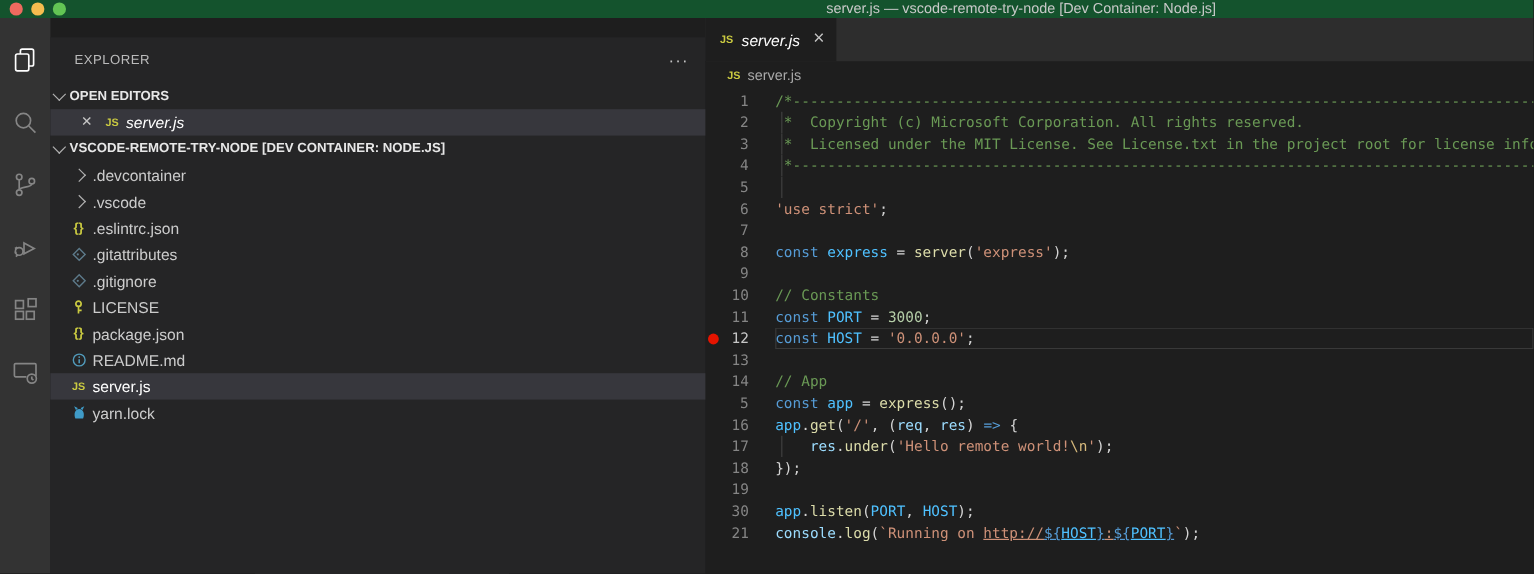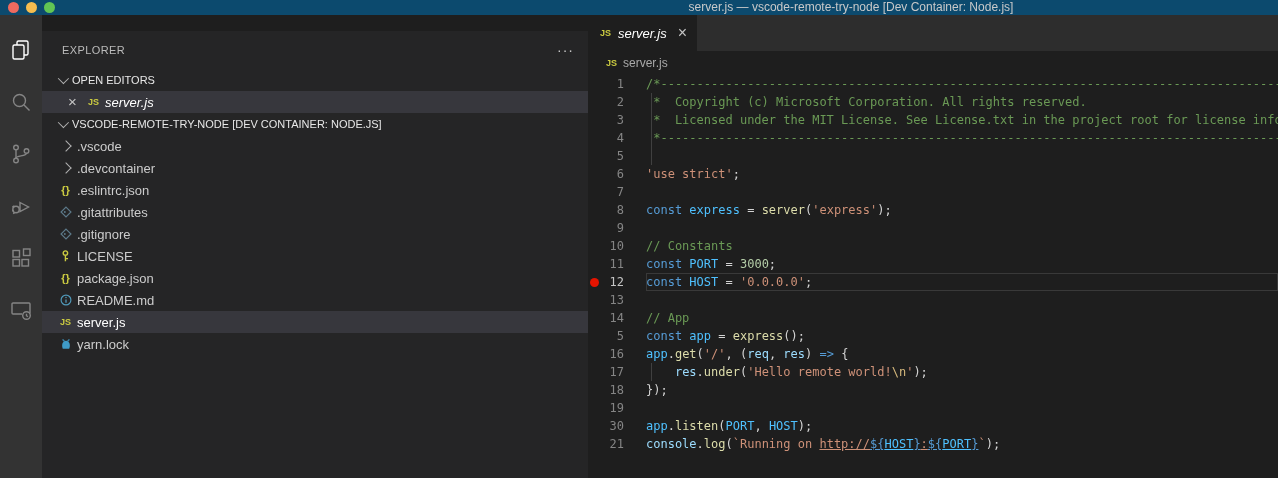--- a/index.html
+++ b/index.html
@@ -2,21 +2,21 @@
 <html><head>
 <meta charset="utf-8">
 <style>
   * { margin:0; padding:0; box-sizing:border-box; }
   html,body { width:1278px; height:478px; overflow:hidden; background:#1e1e1e;
               font-family:"Liberation Sans","DejaVu Sans",sans-serif; }
   .window { position:relative; width:1278px; height:478px; background:#1e1e1e; }
 
   
   .titlebar { position:absolute; left:0; top:0; width:1278px; height:15px;
-              background:#0c4a6e; z-index:10; }
+              background:#14532d; z-index:10; }
   .tl { position:absolute; top:2px; width:11px; height:11px; border-radius:50%; }
   .tl.close { left:8px;  background:#ee6a5f; }
   .tl.min   { left:26px; background:#f5bd4f; }
   .tl.zoom  { left:44px; background:#62c554; }
   .win-title { position:absolute; left:851px; top:0; transform:translateX(-50%);
                height:15px; line-height:15px; font-size:12px; color:#c9c9c9; white-space:nowrap; }
 
   
   .activitybar { position:absolute; left:0; top:15px; width:42px; height:463px;
                  background:#333333; padding-top:9px; }
@@ -24,22 +24,22 @@
   .ab-item svg { width:24px; height:24px; stroke:#858585; fill:none; stroke-width:1.4; }
   .ab-item.active svg { stroke:#ffffff; }
 
   
   .sidebar { position:absolute; left:42px; top:31px; width:546px; height:463px;
              background:#252526; color:#cccccc; }
   .sb-header { height:38px; display:flex; align-items:center; padding-left:20px; }
   .sb-title { font-size:11px; color:#bbbbbb; letter-spacing:.4px; }
   .sb-more { margin-left:auto; margin-right:14px; color:#c5c5c5; font-size:14px;
              letter-spacing:1px; cursor:pointer; line-height:10px; }
-  .sec-header { height:22px; display:flex; align-items:center; padding-left:14px;
-                font-size:11px; font-weight:normal; color:#e7e7e7; cursor:pointer; }
+  .sec-header { height:22px; display:flex; align-items:center; padding-left:0;
+                font-size:11px; font-weight:bold; color:#e7e7e7; cursor:pointer; }
   .chev { width:8px; height:8px; border-right:1.4px solid #b0b0b0; border-bottom:1.4px solid #b0b0b0;
           display:inline-block; margin:0 6px 0 2px; }
   .chev.down  { transform:rotate(45deg) translateY(-2px); }
   .chev.right { transform:rotate(-45deg); }
   .row { height:22px; display:flex; align-items:center; font-size:13px; cursor:pointer; white-space:nowrap; }
   .row.selected { background:#37373d; color:#ffffff; }
   .row.dimmed .ti-label { color:#6e6e6e; }
   .oe-item { padding-left:26px; }
   .oe-close { width:16px; color:#c5c5c5; font-size:15px; line-height:14px; text-align:left; }
   .ti { padding-left:14px; }
@@ -154,27 +154,27 @@
 
     <div class="sec-header">
       <span class="chev down"></span>
       <span>VSCODE-REMOTE-TRY-NODE [DEV CONTAINER: NODE.JS]</span>
     </div>
     <div id="file-tree">
         <div class="row ti">
           <span class="ti-icon">
             <span class="chev right" style="margin:0"></span>
           </span>
+          <span class="ti-label">.devcontainer</span>
+        </div>
+        <div class="row ti">
+          <span class="ti-icon">
+            <span class="chev right" style="margin:0"></span>
+          </span>
           <span class="ti-label">.vscode</span>
-        </div>
-        <div class="row ti">
-          <span class="ti-icon">
-            <span class="chev right" style="margin:0"></span>
-          </span>
-          <span class="ti-label">.devcontainer</span>
         </div>
         <div class="row ti">
           <span class="ti-icon">
             <b class="ic-braces">{}</b>
           </span>
           <span class="ti-label">.eslintrc.json</span>
         </div>
         <div class="row ti">
           <span class="ti-icon">
             <svg viewBox="0 0 24 24">

